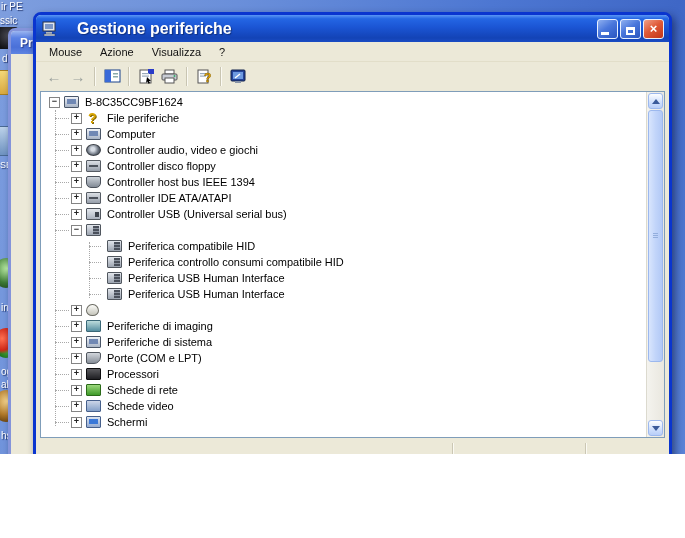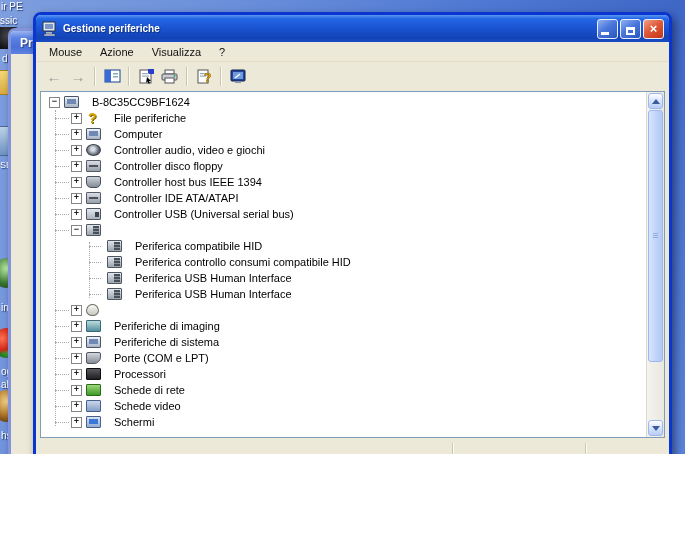--- a/index.html
+++ b/index.html
@@ -42,21 +42,21 @@
   .btn-ok{left:175px;top:468px;width:68px}
   .btn-cancel{left:262px;top:468px;width:70px}
   .btn-apply{left:339px;top:468px;width:68px;border-color:#bdb8a4;color:#9e9b8a;box-shadow:none;
     background:linear-gradient(180deg,#f6f4ea,#e8e5d6)}
   
   .dm{position:absolute;left:33px;top:12px;width:639px;height:449px;z-index:3;box-sizing:border-box;
     background:#ece9d8;border:3px solid #0a35cf;border-radius:8px 8px 3px 3px;
     box-shadow:3px 4px 8px rgba(5,10,40,.5);}
   .dm-title{height:27px;border-radius:5px 5px 0 0;display:flex;align-items:center;padding:0 5px 0 6px;
     background:linear-gradient(180deg,#5a96f4 0%,#2466e4 14%,#1b55d4 45%,#1343b6 85%,#1a4cc4 100%);}
-  .dm-title .txt{color:#fff;font-weight:bold;font-size:10px;margin-left:5px;text-shadow:1px 1px 1px #10307e;flex:1}
+  .dm-title .txt{color:#fff;font-weight:bold;font-size:16px;margin-left:19px;text-shadow:1px 1px 1px #10307e;flex:1}
   .wbtn{width:21px;height:20px;margin-left:2px;border:1px solid #e8f0ff;border-radius:3px;box-sizing:border-box;
     display:flex;align-items:flex-end;justify-content:center;
     background:linear-gradient(145deg,#8fb0f0 0%,#4a77dc 45%,#2a55c0 100%);}
   .wbtn.close{background:linear-gradient(145deg,#f0a088 0%,#e05a38 45%,#c03418 100%);align-items:center;
     color:#fff;font-weight:bold;font-size:13px;line-height:13px}
   .glyph-min{width:8px;height:3px;background:#fff;margin:0 6px 3px 0;align-self:flex-end}
   .glyph-max{width:9px;height:8px;border:2px solid #fff;border-top-width:3px;margin-bottom:3px;box-sizing:border-box}
   .dm-menu{height:19px;display:flex;align-items:center;font-size:11px;color:#111;background:#ece9d8;border-bottom:1px solid #e2dec9}
   .dm-menu span{padding:2px 9px;cursor:default}
   .dm-menu span:first-child{margin-left:4px}
@@ -67,21 +67,21 @@
   
   .treewrap{position:absolute;left:4px;top:76px;width:625px;height:347px;background:#fff;
     border:1px solid #7f9db9;box-sizing:border-box;overflow:hidden}
   .tree{position:absolute;left:0;top:2px;right:17px;bottom:0;font-size:11px;color:#000}
   .trow{position:relative;display:flex;align-items:center;height:16px;white-space:nowrap}
   .trow.d0{padding-left:8px}.trow.d1{padding-left:30px}.trow.d2{padding-left:62px}
   .trow.d1::before{content:"";position:absolute;left:14px;top:8px;width:14px;border-top:1px dotted #a8a8a8}
   .trow.d2::before{content:"";position:absolute;left:48px;top:8px;width:12px;border-top:1px dotted #a8a8a8}
   .exp{width:9px;height:9px;box-sizing:content-box;border:1px solid #848484;background:#fff;
     font:bold 9px/9px "Liberation Mono","DejaVu Sans Mono",monospace;text-align:center;color:#222;flex:0 0 auto}
-  .tlabel{padding:1px 3px;margin-left:8px}
+  .tlabel{padding:1px 3px;margin-left:1px}
   .tlabel.sel{background:var(--sel,#316ac5);color:#fff}
   .guide{position:absolute;border-left:1px dotted #a8a8a8}
   .g1{left:14px;top:16px;height:316px}
   .g2{left:48px;top:148px;height:56px}
   
   .ti{width:15px;height:12px;flex:0 0 auto;margin:0 2px 0 4px;border-radius:1px;position:relative;box-sizing:border-box}
   .computer-icon,.system-icon{background:linear-gradient(#f0f3f8,#a8b4c6);border:1px solid #4a5668}
   .computer-icon::after,.system-icon::after{content:"";position:absolute;left:2px;top:2px;right:2px;bottom:3px;background:#7088b4}
   .unknown-device-icon{border:none;background:none}
   .unknown-device-icon::after{content:"?";position:absolute;left:2px;top:-2px;color:#d8a400;font:bold 14px "Liberation Sans",sans-serif;text-shadow:1px 1px 0 #8a6a00}

